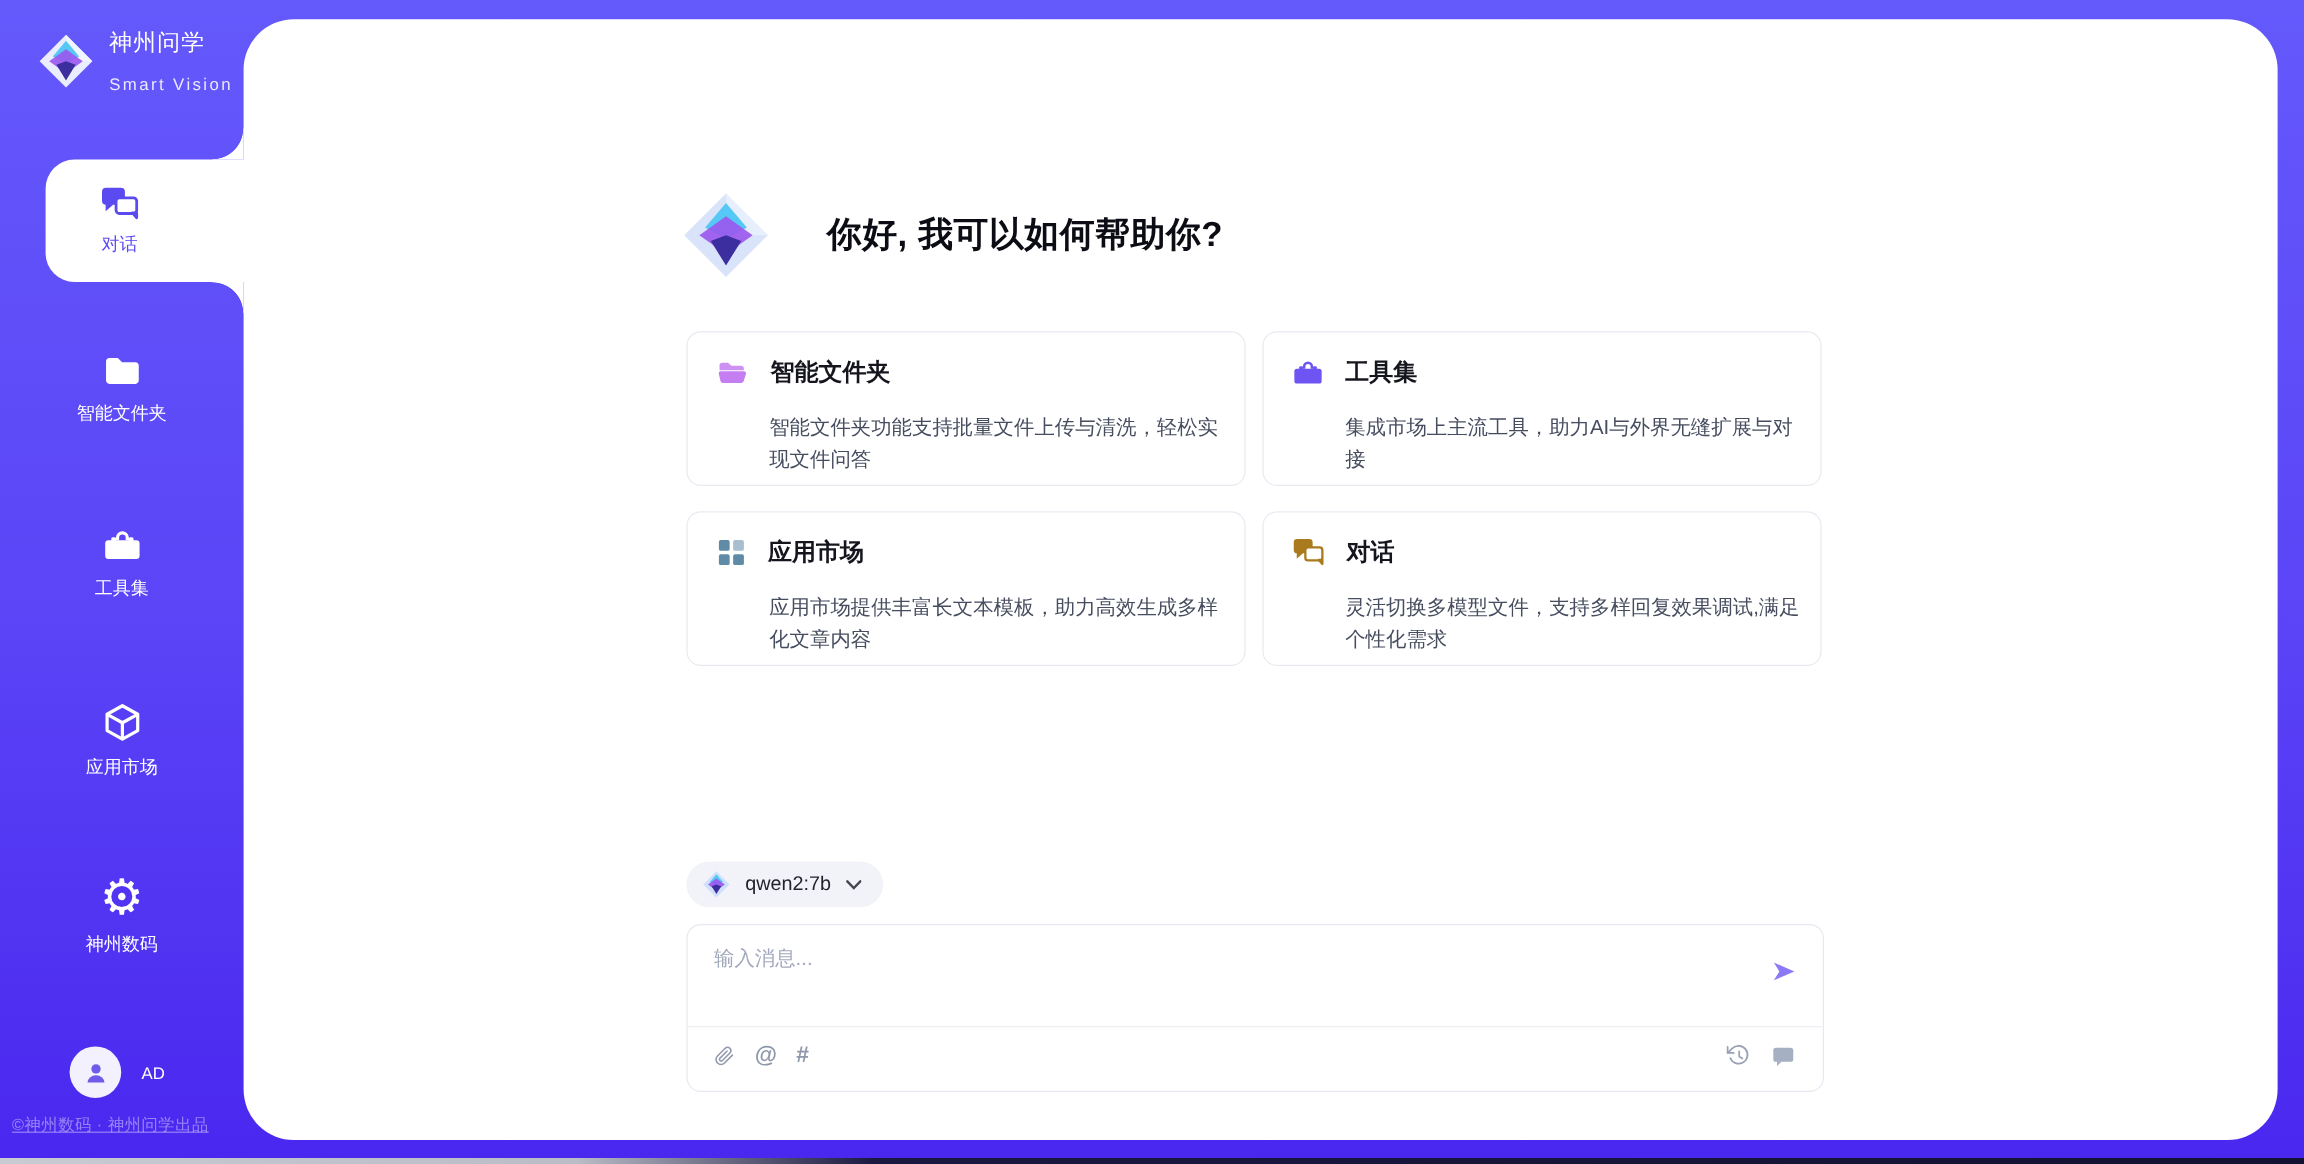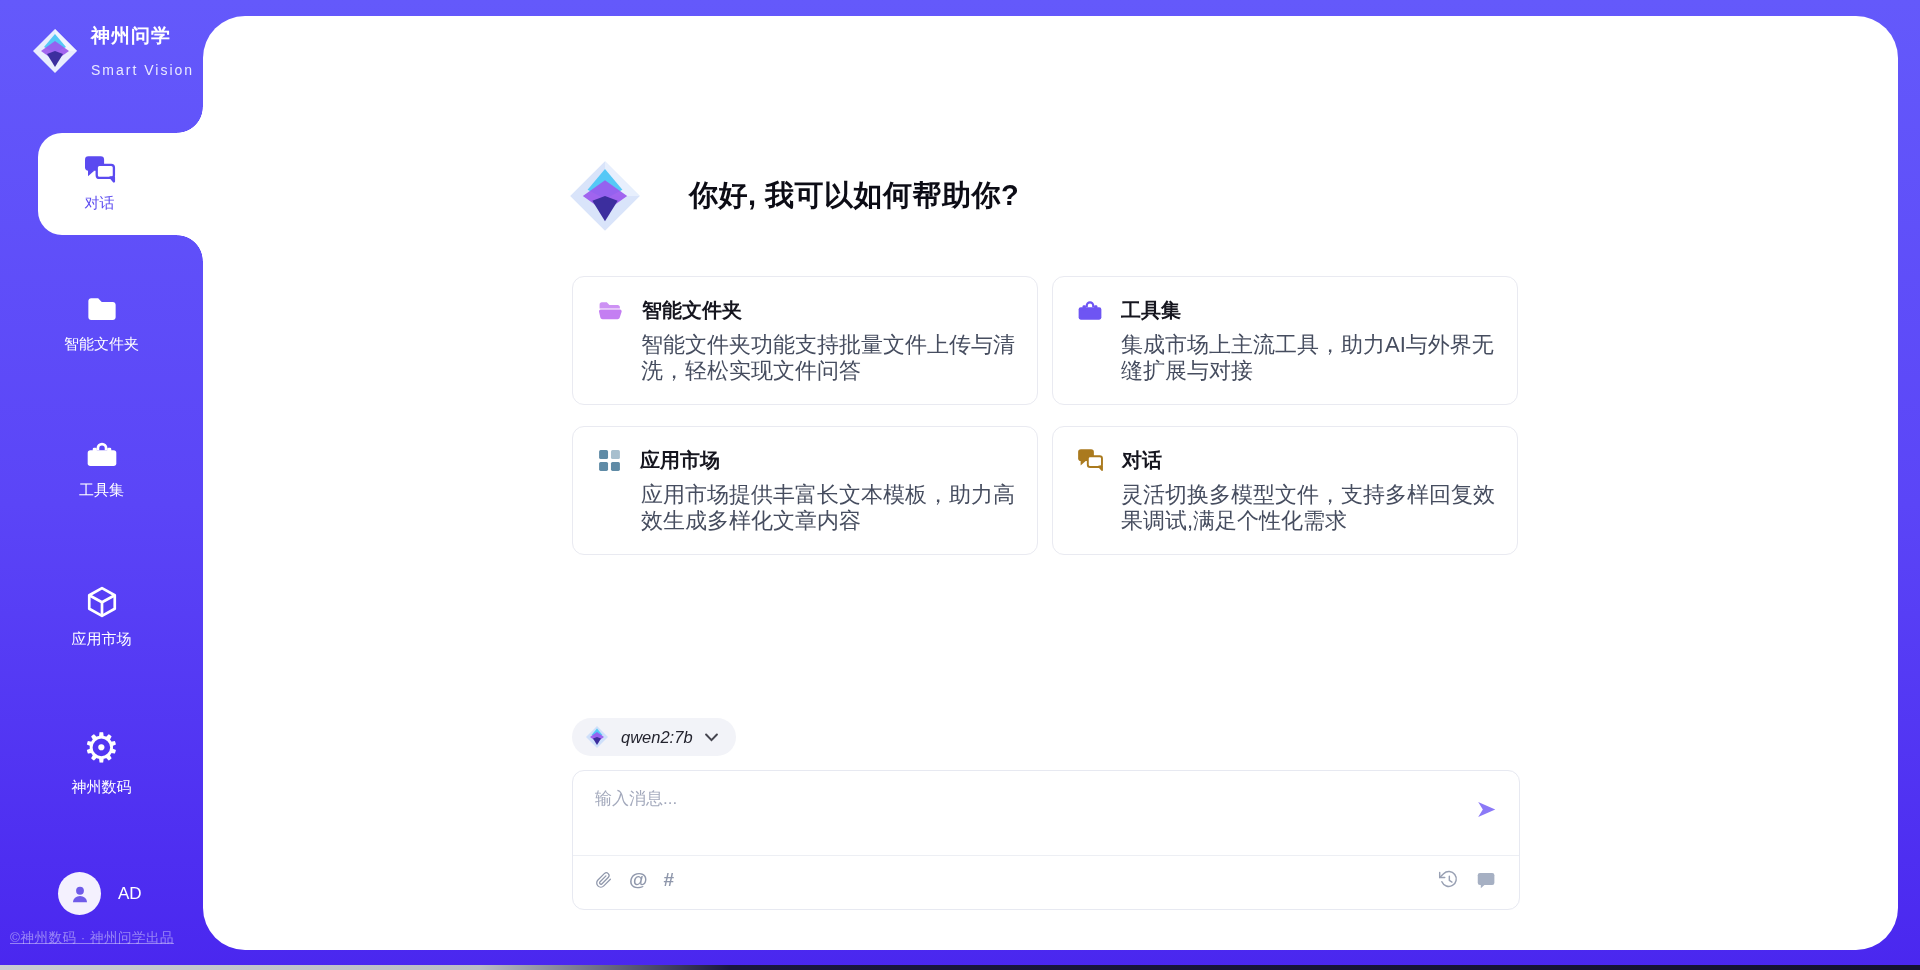--- a/index.html
+++ b/index.html
@@ -4,56 +4,56 @@
 <style>
   * { margin:0; padding:0; box-sizing:border-box; }
   html,body { background:#2b2450; }
   .stage {
     position:relative; width:1920px; height:970px; overflow:hidden;
     background:linear-gradient(180deg,#6459fb 0%,#5b45f7 52%,#4a27ef 100%);
     font-family:"Liberation Sans", sans-serif;
   }
   
   .logo-row { position:absolute; left:31px; top:23px; display:flex; align-items:center; gap:12px; }
-  .brand-name { color:#fff; font-size:19px; font-weight:bold; letter-spacing:1px; }
+  .brand-name { color:#fff; font-size:19px; font-weight:normal; letter-spacing:1px; }
   .brand-sub { color:#e9e9ff; font-size:14px; letter-spacing:2px; margin-top:13px; }
   .nav-item {
     position:absolute; left:0; width:203px; display:flex; flex-direction:column;
     align-items:center; gap:11px; color:#fff; cursor:pointer;
   }
   .nav-label { font-size:15px; color:#fff; }
   .active-tab {
     position:absolute; left:38px; top:133px; width:167px; height:102px;
     background:#fff; border-radius:24px 0 0 24px;
     display:flex; flex-direction:column; align-items:center; justify-content:center;
     gap:9px; padding-right:44px; cursor:pointer; z-index:2;
   }
   .active-tab .nav-label { color:#5b4af0; }
   .fillet { position:absolute; left:177px; width:26px; height:26px; z-index:2; }
   .fillet-top    { top:107px; background:radial-gradient(circle 26px at 0 0,   rgba(0,0,0,0) 0 25.4px, #fff 26px); }
   .fillet-bottom { top:235px; background:radial-gradient(circle 26px at 0 100%, rgba(0,0,0,0) 0 25.4px, #fff 26px); }
   .gear-glyph { font-family:"DejaVu Sans", sans-serif; font-size:41px; line-height:38px; height:38px; color:#fff; }
   .user-row { position:absolute; left:58px; top:872px; display:flex; align-items:center; gap:17px; cursor:pointer; }
   .avatar { width:43px; height:43px; border-radius:50%; background:#f4f1fe; display:flex; align-items:center; justify-content:center; }
-  .user-name { color:#fff; font-size:17px; }
+  .user-name { color:#fff; font-size:14px; }
   .sidebar-footer { position:absolute; left:10px; top:929px; font-size:13.5px; color:rgba(255,255,255,0.42); letter-spacing:0.5px; white-space:nowrap;text-decoration:underline; }
   
   .panel { position:absolute; left:203px; top:16px; width:1695px; height:934px; background:#fff; border-radius:42px; z-index:1; }
   .greeting { position:absolute; left:364px; top:142px; display:flex; align-items:center; gap:30px; }
   .greeting-text { font-size:29px; font-weight:bold; color:#0c0c15; letter-spacing:0.5px;margin-left:16px; }
   .cards { position:absolute; left:369px; top:260px; display:grid; grid-template-columns:466px 466px; gap:21px 14px; }
   .card { width:466px; height:129px; background:#fff; border:1px solid #e9eaf1; border-radius:12px; padding:20px 24px; cursor:pointer; }
   .card-head { display:flex; align-items:center; gap:18px; }
   .card-title { font-size:20px; font-weight:bold; color:#15151e; }
-  .card-desc { margin:8px 0 0 44px; width:382px; font-size:22px; line-height:26px; color:#464d5f; }
+  .card-desc { margin:20px 0 0 44px; width:382px; font-size:17px; line-height:26px; color:#464d5f; }
   .model-pill {
     position:absolute; left:369px; top:702px; height:38px; background:#f2f3f8; border-radius:19px;
     display:inline-flex; align-items:center; gap:12px; padding:0 18px 0 13px; cursor:pointer;
   }
-  .model-label { font-size:16.5px; color:#23232e;font-style:italic; }
+  .model-label { font-size:16.5px; color:#23232e; }
   .composer { position:absolute; left:369px; top:754px; width:948px; height:140px; background:#fff; border:1px solid #e7e9f1; border-radius:12px; }
   .composer textarea {
     position:absolute; left:22px; top:16px; width:860px; height:60px; border:none; outline:none; resize:none;
     font-family:Liberation Sans, sans-serif; font-size:17px; color:#2a2f3d; background:transparent;
   }
   .composer textarea::placeholder { color:#a3a9bc; }
   .send-btn { position:absolute; right:20px; top:28px; background:none; border:none; cursor:pointer; line-height:0; }
   .composer-divider { position:absolute; left:0; right:0; top:84px; border-top:1px solid #edeff4; }
   .tools-left { position:absolute; left:22px; top:98px; display:flex; align-items:center; gap:16px; }
   .tools-right { position:absolute; right:22px; top:98px; display:flex; align-items:center; gap:16px; }

